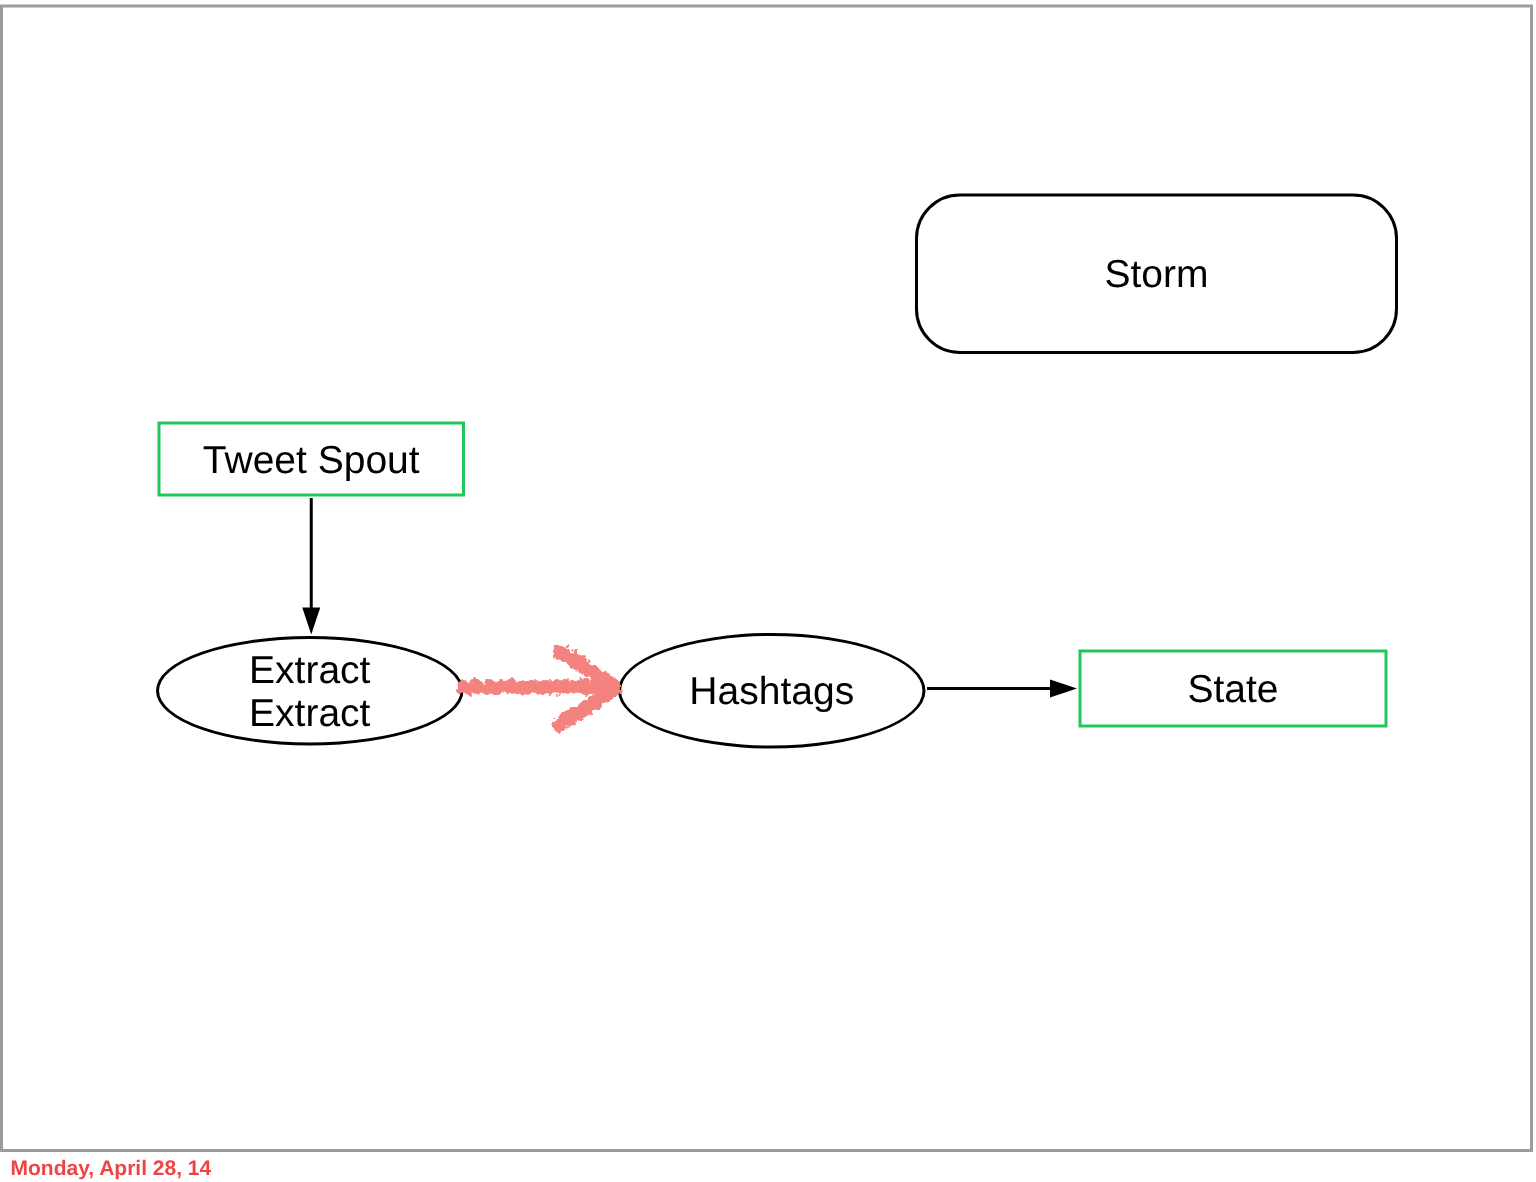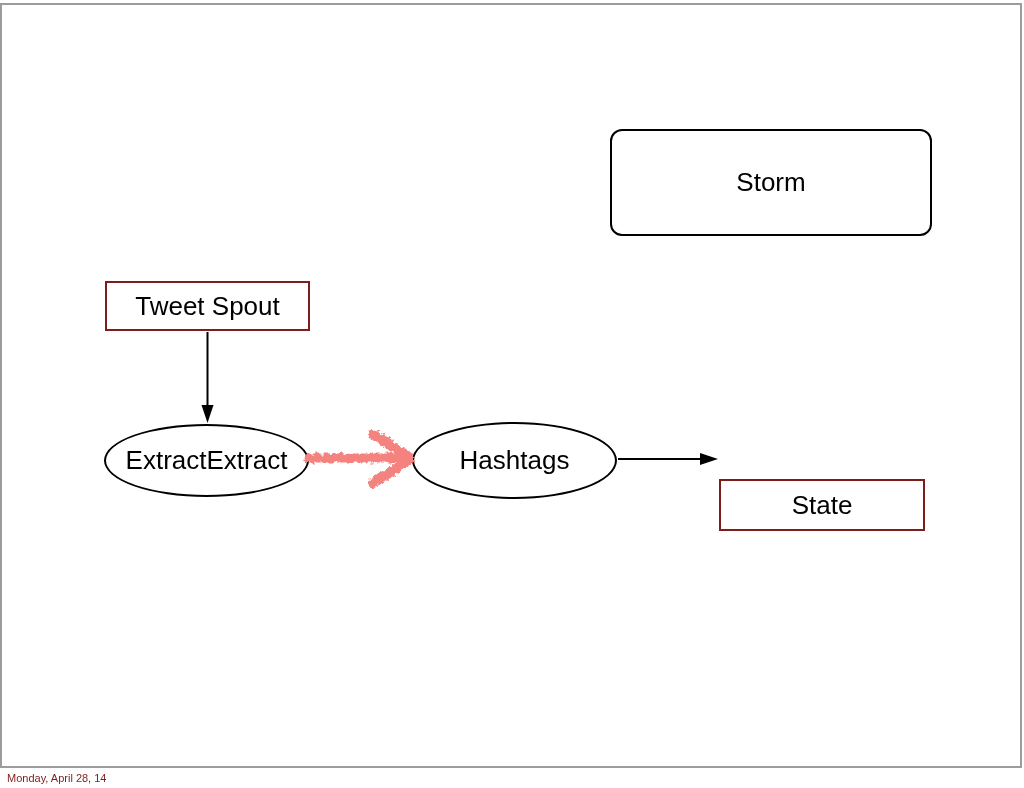--- a/index.html
+++ b/index.html
@@ -31,25 +31,25 @@
     display: flex;
     align-items: center;
     justify-content: center;
     text-align: center;
     color: #000000;
     font-size: 26px;
     line-height: 29px;
     background: #ffffff;
   }
   .rect {
-    border: 2px solid #7f1d1d;
+    border: 2px solid #22c55e;
   }
   .rounded {
     border: 2px solid #000000;
-    border-radius: 12px;
+    border-radius: 30px;
   }
   .ellipse {
     border: 2px solid #000000;
     border-radius: 50%;
   }
   .node-storm {
     left: 608px;
     top: 124px;
     width: 322px;
     height: 107px;
@@ -58,50 +58,50 @@
     left: 103px;
     top: 276px;
     width: 205px;
     height: 50px;
   }
   .node-extract-hashtags {
     left: 102px;
     top: 419px;
     width: 205px;
     height: 73px;
-    flex-direction: row;
+    flex-direction: column;
   }
   .node-aggregate {
     left: 410px;
     top: 417px;
     width: 205px;
     height: 77px;
   }
   .node-state {
     left: 717px;
     top: 428px;
     width: 206px;
     height: 52px;
-    margin-top: 46px;
   }
   .edges-layer {
     position: absolute;
     left: 0;
     top: 0;
     width: 1024px;
     height: 788px;
     pointer-events: none;
   }
   .footer-date {
     position: absolute;
     left: 7px;
     top: 771px;
-    font-size: 11px;
+    font-size: 14px;
     line-height: 14px;
-    color: #7f1d1d;
+    color: #ef4444;
+    font-weight: bold;
   }
 </style>
 </head>
 <body>
 
 <div class="canvas">
   <div class="slide">
 
     <div class="node rounded node-storm">
       <span>Storm</span>

